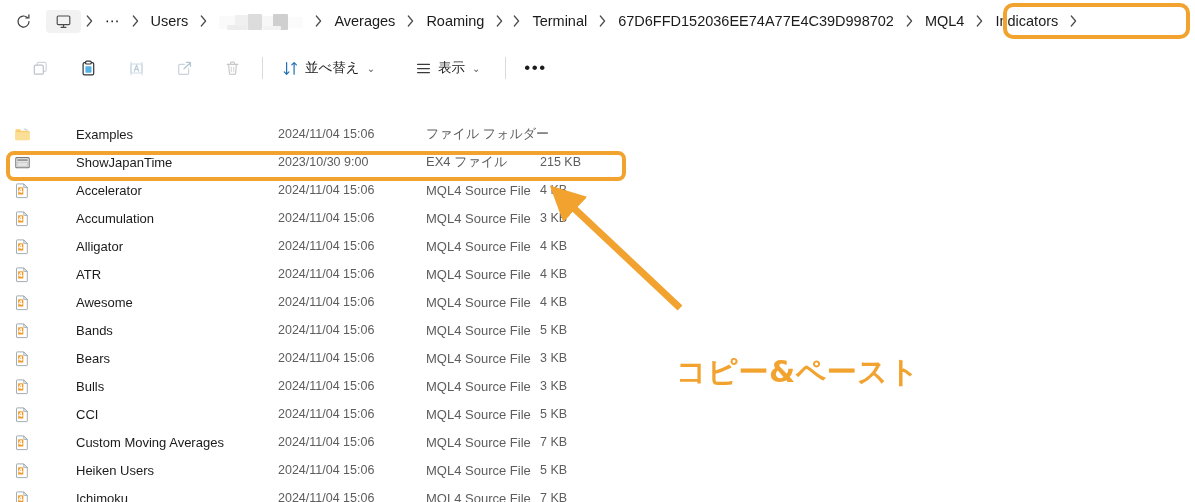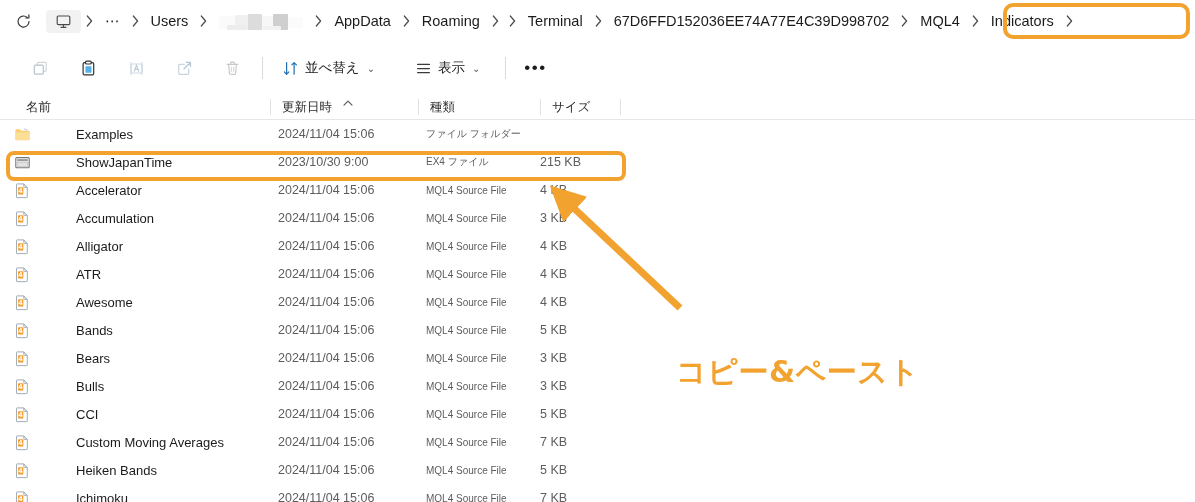--- a/index.html
+++ b/index.html
@@ -88,21 +88,21 @@
 
   
   .filelist { position: absolute; left: 0; top: 120px; width: 1195px; height: 382px; overflow: hidden; }
   .row {
     position: relative; height: 28px; display: flex; align-items: center;
     font-size: 13px; color: #1b1b1b;
   }
   .c-name { position: absolute; left: 14px; display: flex; align-items: center; gap: 9px; }
   .c-name .label { font-size: 13px; color: #1b1b1b; white-space: nowrap; margin-left: 36px; }
   .c-date { position: absolute; left: 278px; font-size: 12.5px; color: #5d5d5d; white-space: nowrap; }
-  .c-type { position: absolute; left: 426px; font-size: 10px; color: #5d5d5d; white-space: nowrap; }
+  .c-type { position: absolute; left: 426px; font-size: 13px; color: #5d5d5d; white-space: nowrap; }
   .c-size { position: absolute; left: 540px; width: 72px; font-size: 12.5px; color: #5d5d5d; }
 
   
   .ico { width: 17px; height: 17px; display: block; flex: 0 0 17px; }
 
   
   .row-highlight {
     position: absolute; left: 6px; top: 151px; width: 620px; height: 30px;
     border: 4px solid #f2a22e; border-radius: 8px; pointer-events: none;
   }
@@ -172,21 +172,21 @@
           <i style="left:44px;  top:12px; width:18px; height:4px;  background:#f2f2f2;"></i>
         </span>
       </span>
 
       <span class="sep">
         <svg width="7" height="12" viewBox="0 0 7 12" fill="none">
             <path d="M1.3 1l4.3 5-4.3 5" stroke="#4a4a4a" stroke-width="1.2" stroke-linecap="round" stroke-linejoin="round"></path>
           </svg>
       </span>
 
-      <span class="crumb">AppData</span>
+      <span class="crumb">Averages</span>
 
       <span class="sep">
         <svg width="7" height="12" viewBox="0 0 7 12" fill="none">
             <path d="M1.3 1l4.3 5-4.3 5" stroke="#4a4a4a" stroke-width="1.2" stroke-linecap="round" stroke-linejoin="round"></path>
           </svg>
       </span>
 
       <span class="crumb">Roaming</span>
 
       <span class="sep">
@@ -295,35 +295,20 @@
       </svg>
       <span>表示</span>
       <span class="chev">⌄</span>
     </div>
 
     <div class="cmd-divider" style="margin-left:16px;"></div>
 
     <div class="cmd-more">•••</div>
   </div>
 
-  <div class="colheader">
-    <div class="cell" style="left:14px;">名前</div>
-    <div class="vline" style="left:270px;"></div>
-    <div class="cell" style="left:270px;">更新日時</div>
-    <div class="sort-caret">
-      <svg width="14" height="10" viewBox="0 0 14 10" fill="none">
-          <path d="M3 7.2L7 3.2l4 4" stroke="#5b5b5b" stroke-width="1.2" stroke-linecap="round" stroke-linejoin="round"></path>
-        </svg>
-    </div>
-    <div class="vline" style="left:418px;"></div>
-    <div class="cell" style="left:418px;">種類</div>
-    <div class="vline" style="left:540px;"></div>
-    <div class="cell" style="left:540px;">サイズ</div>
-    <div class="vline" style="left:620px;"></div>
-  </div>
 
   <div class="filelist" id="filelist">
       <div class="row">
         <div class="c-name">
           <svg class="ico" viewBox="0 0 17 17" fill="none">
             <path d="M1.4 4.3a1 1 0 0 1 1-1h3.4l1.5 1.5h7.3a1 1 0 0 1 1 1v7.5a1 1 0 0 1-1 1H2.4a1 1 0 0 1-1-1z" fill="#f7cf74"></path>
             <path d="M1.4 6.2h14.2v6.9a1 1 0 0 1-1 1H2.4a1 1 0 0 1-1-1z" fill="#fcdf96"></path>
             <path d="M10.6 2.2l3.4 1.6-1.1 1.1-3.4-1.6z" fill="#cfd8e0"></path>
           </svg>
           <span class="label">Examples</span>
@@ -486,21 +471,21 @@
         <div class="c-size">7 KB</div>
       </div>
       <div class="row">
         <div class="c-name">
           <svg class="ico" viewBox="0 0 17 17" fill="none">
             <path d="M3.1 1.9h6.6l3.6 3.6v9.5a.6.6 0 0 1-.6.6H3.1a.6.6 0 0 1-.6-.6V2.5a.6.6 0 0 1 .6-.6z" fill="#fefefe" stroke="#9aa3ab" stroke-width="0.9"></path>
             <path d="M9.7 1.9l3.6 3.6H10.3a.6.6 0 0 1-.6-.6z" fill="#dde4ea" stroke="#9aa3ab" stroke-width="0.7"></path>
             <path d="M4.1 5.3h5.2v7.2H4.1z" fill="#f39a2a"></path>
             <text x="6.6" y="11.3" font-size="6.6" font-family="DejaVu Sans, sans-serif" font-weight="bold" fill="#ffffff" text-anchor="middle">4</text>
           </svg>
-          <span class="label">Heiken Bands</span>
+          <span class="label">Heiken Users</span>
         </div>
         <div class="c-date">2024/11/04 15:06</div>
         <div class="c-type">MQL4 Source File</div>
         <div class="c-size">5 KB</div>
       </div>
       <div class="row">
         <div class="c-name">
           <svg class="ico" viewBox="0 0 17 17" fill="none">
             <path d="M3.1 1.9h6.6l3.6 3.6v9.5a.6.6 0 0 1-.6.6H3.1a.6.6 0 0 1-.6-.6V2.5a.6.6 0 0 1 .6-.6z" fill="#fefefe" stroke="#9aa3ab" stroke-width="0.9"></path>
             <path d="M9.7 1.9l3.6 3.6H10.3a.6.6 0 0 1-.6-.6z" fill="#dde4ea" stroke="#9aa3ab" stroke-width="0.7"></path>

